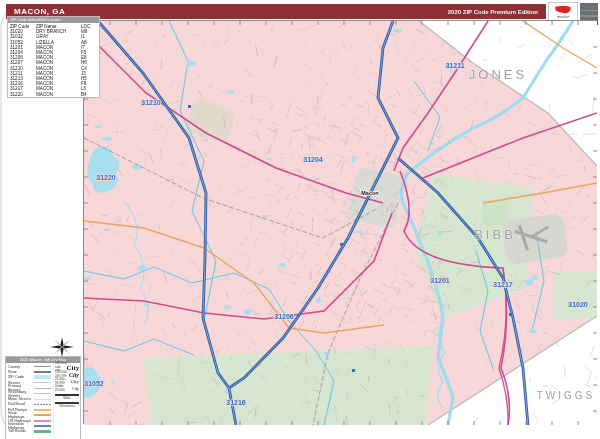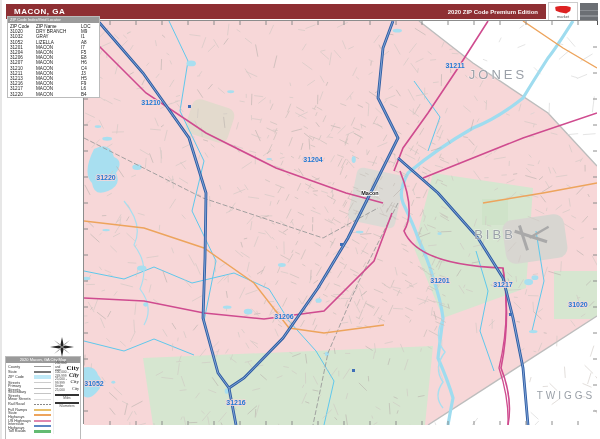--- a/index.html
+++ b/index.html
@@ -1,19 +1,19 @@
 <!DOCTYPE html>
 <html><head>
 <meta charset="utf-8">
 <style>
   * { margin:0; padding:0; box-sizing:border-box; }
   html,body { width:600px; height:439px; background:#fff; overflow:hidden;
     font-family:"Liberation Sans", sans-serif; }
   #page { position:relative; width:600px; height:439px; background:#fff;
-    border-left:2px solid #e7e7e7; }
+    border-left:2px solid #e7e7e7;border-radius:29px; }
 
   
   .titlebar { position:absolute; left:4px; top:4px; width:540px; height:15px;
     background:#8e2f33; color:#fff; display:flex; align-items:center;
     justify-content:space-between; padding:0 8px; }
   .titlebar .t-left { font-size:8px; font-weight:bold; letter-spacing:.5px; }
   .titlebar .t-right { font-size:6px; font-weight:bold; opacity:.95; }
 
   
   .logo-wrap { position:absolute; left:546px; top:2px; width:52px; height:28px;

